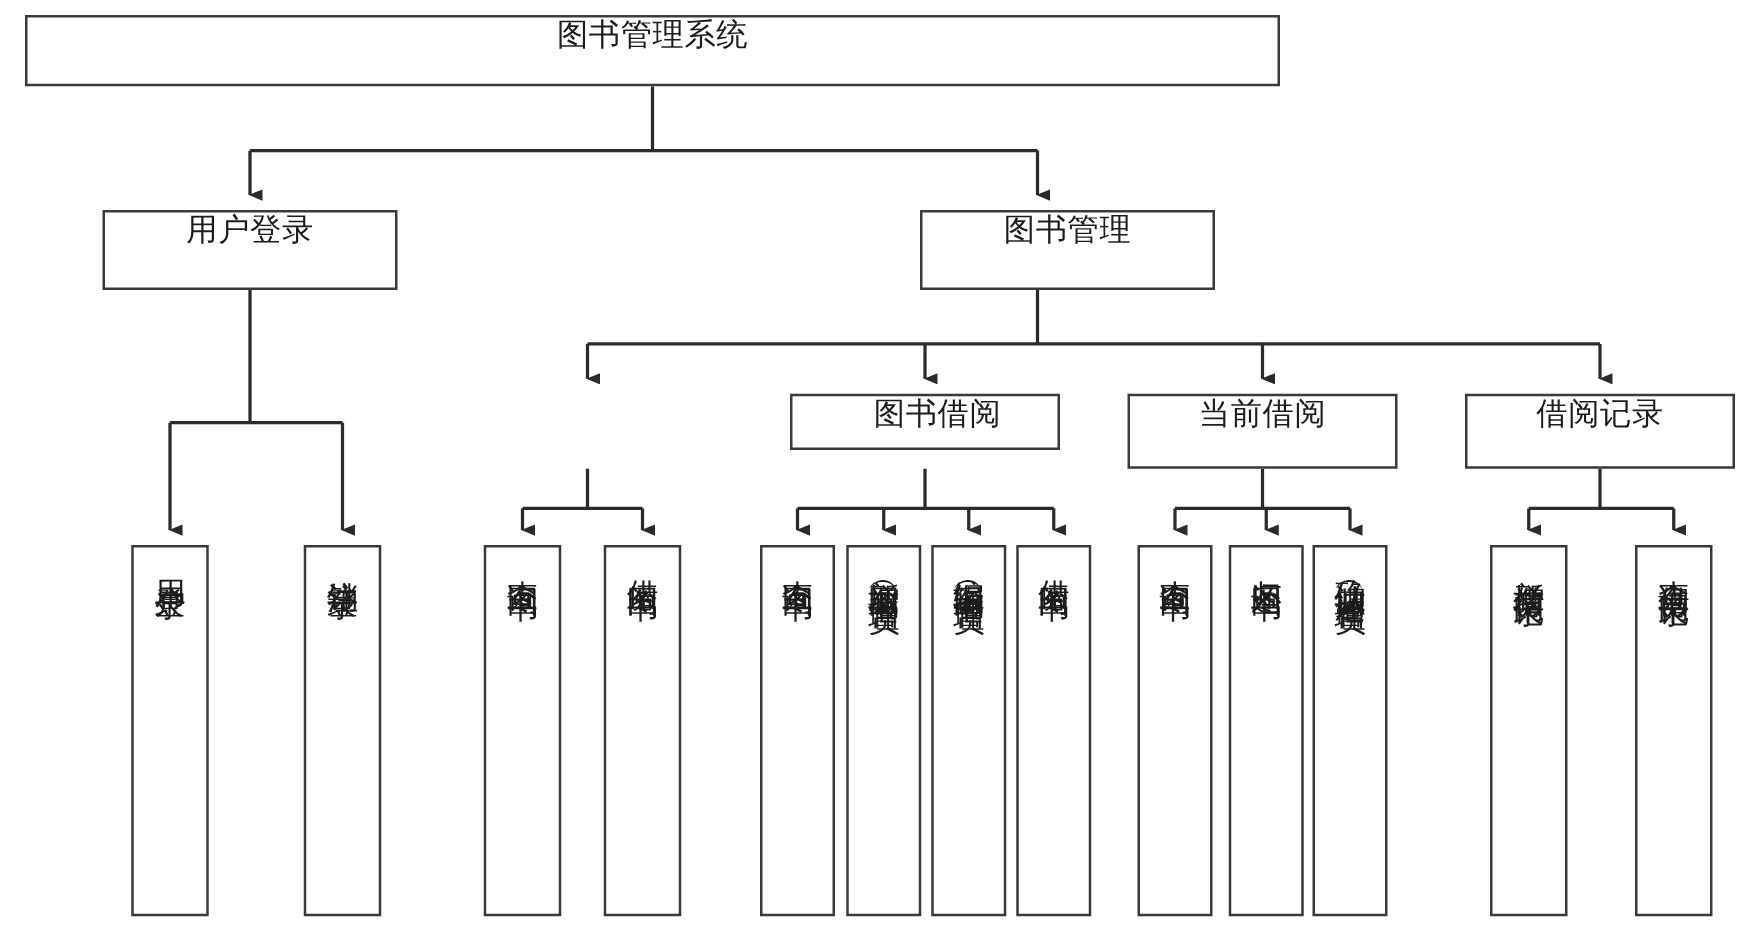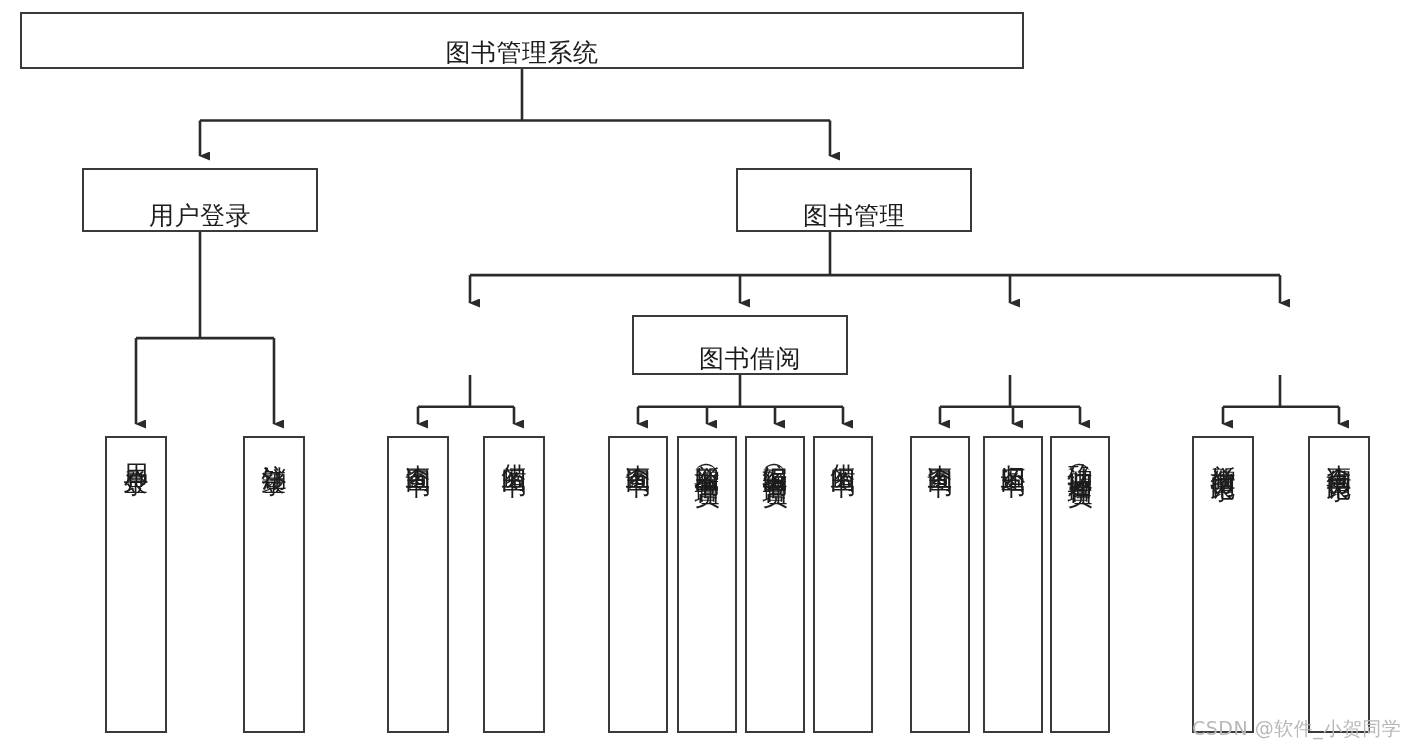--- a/index.html
+++ b/index.html
@@ -25,21 +25,21 @@
     width: 1405px;
     height: 747px;
     pointer-events: none;
   }
   .node {
     position: absolute;
     box-sizing: border-box;
     border: 2.5px solid #3a3a3a;
     background: #ffffff;
     display: flex;
-    align-items: flex-end;
+    align-items: flex-start;
     justify-content: center;
     color: #1c1c1c;
   }
   .node-label {
     display: block;
     text-align: center;
     line-height: 1.12;
     letter-spacing: 0.5px;
     white-space: nowrap;
   }
@@ -125,22 +125,28 @@
     <span class="node-label">图书管理系统</span>
   </div>
 
   <div class="node horiz" style="left: 82px; top: 168px; width: 236px; height: 64px;">
     <span class="node-label">用户登录</span>
   </div>
   <div class="node horiz" style="left: 712px; top: 168px; width: 236px; height: 64px; margin-left: 24px;">
     <span class="node-label">图书管理</span>
   </div>
 
-  <div class="node horiz" style="left: 632px; top: 315px; width: 216px; height: 60px; padding-left: 20px;">
+  <div class="node horiz" style="left: 632px; top: 315px; width: 216px; height: 45px; padding-left: 20px;">
     <span class="node-label">图书借阅</span>
+  </div>
+  <div class="node horiz" style="left: 902px; top: 315px; width: 216px; height: 60px;">
+    <span class="node-label">当前借阅</span>
+  </div>
+  <div class="node horiz" style="left: 1172px; top: 315px; width: 216px; height: 60px;">
+    <span class="node-label">借阅记录</span>
   </div>
 
   <div class="node vert" style="left: 105px; top: 436px; width: 62px; height: 297px;">
     <span class="node-label">用户登录</span>
   </div>
   <div class="node vert" style="left: 243px; top: 436px; width: 62px; height: 297px;">
     <span class="node-label">注销登录</span>
   </div>
   <div class="node vert" style="left: 387px; top: 436px; width: 62px; height: 297px;">
     <span class="node-label">查询图书</span>
@@ -169,15 +175,14 @@
   <div class="node vert" style="left: 1050px; top: 436px; width: 60px; height: 297px;">
     <span class="node-label">确认归还（管理员）</span>
   </div>
   <div class="node vert" style="left: 1192px; top: 436px; width: 62px; height: 297px;">
     <span class="node-label">新增借阅记录</span>
   </div>
   <div class="node vert" style="left: 1308px; top: 436px; width: 62px; height: 297px;">
     <span class="node-label">查询借阅记录</span>
   </div>
 
-  <div class="watermark" style="left: 1192px; top: 716px;">CSDN @软件_小贺同学</div>
 
 </div>
 
 </body></html>

